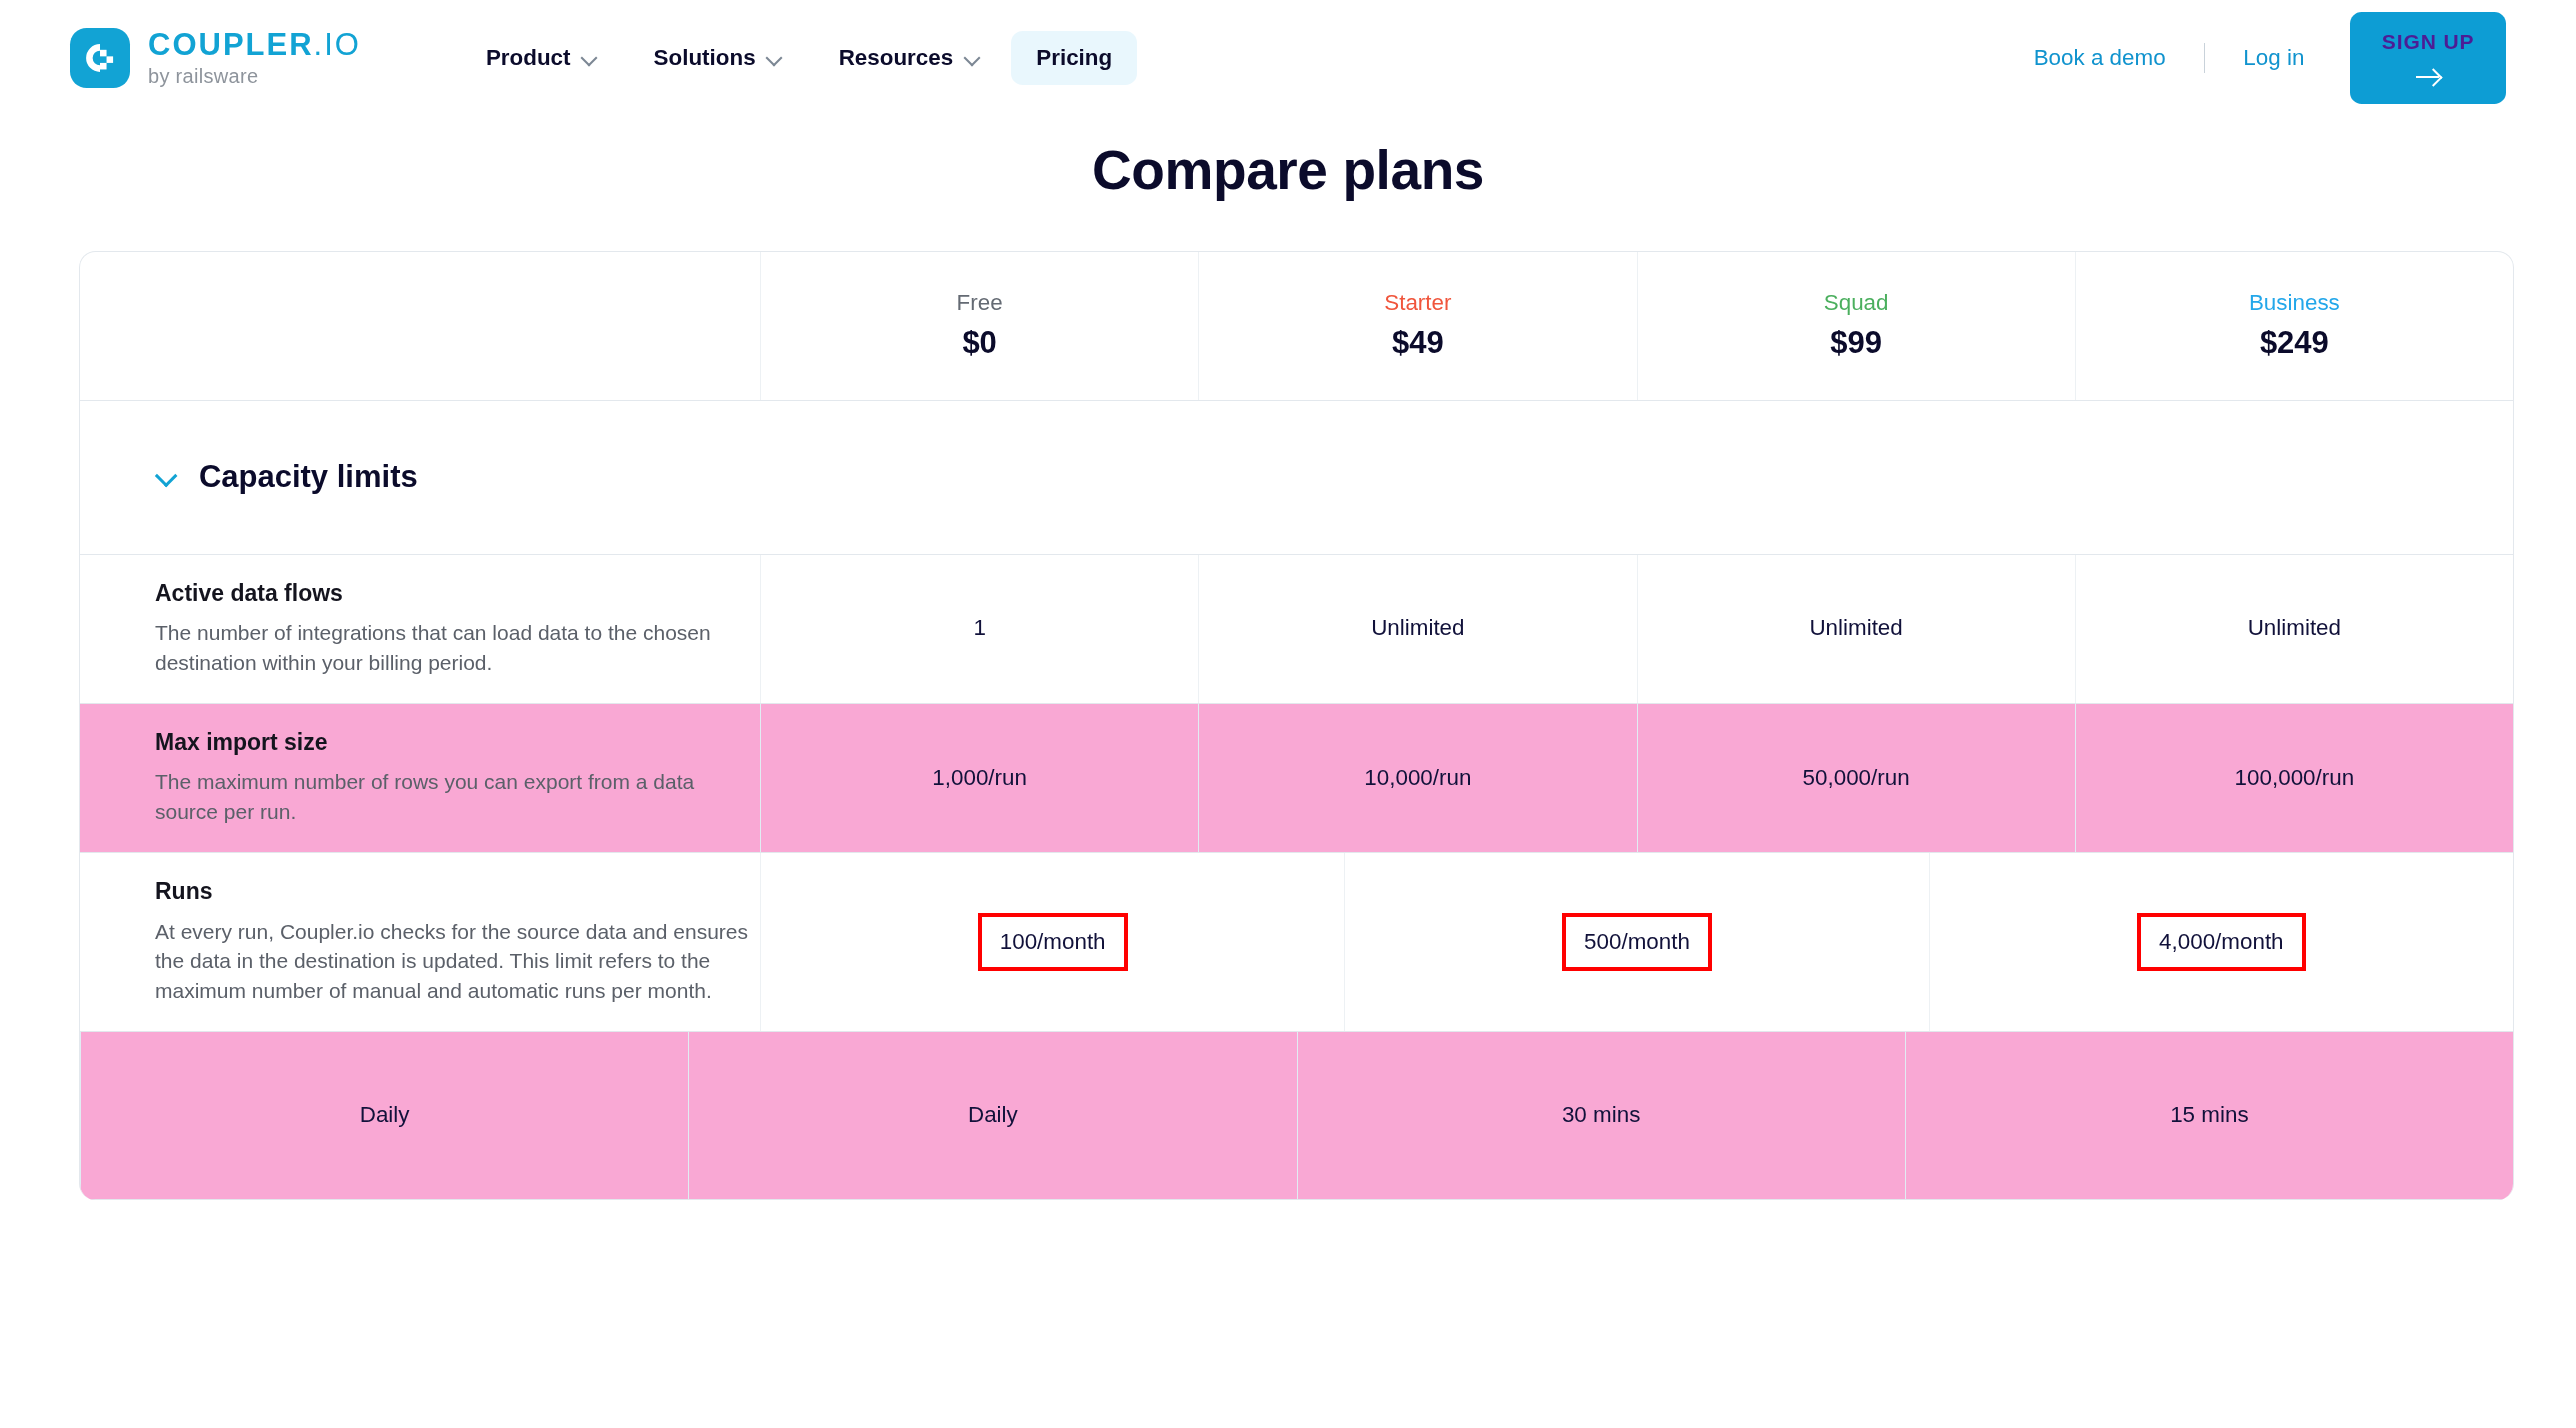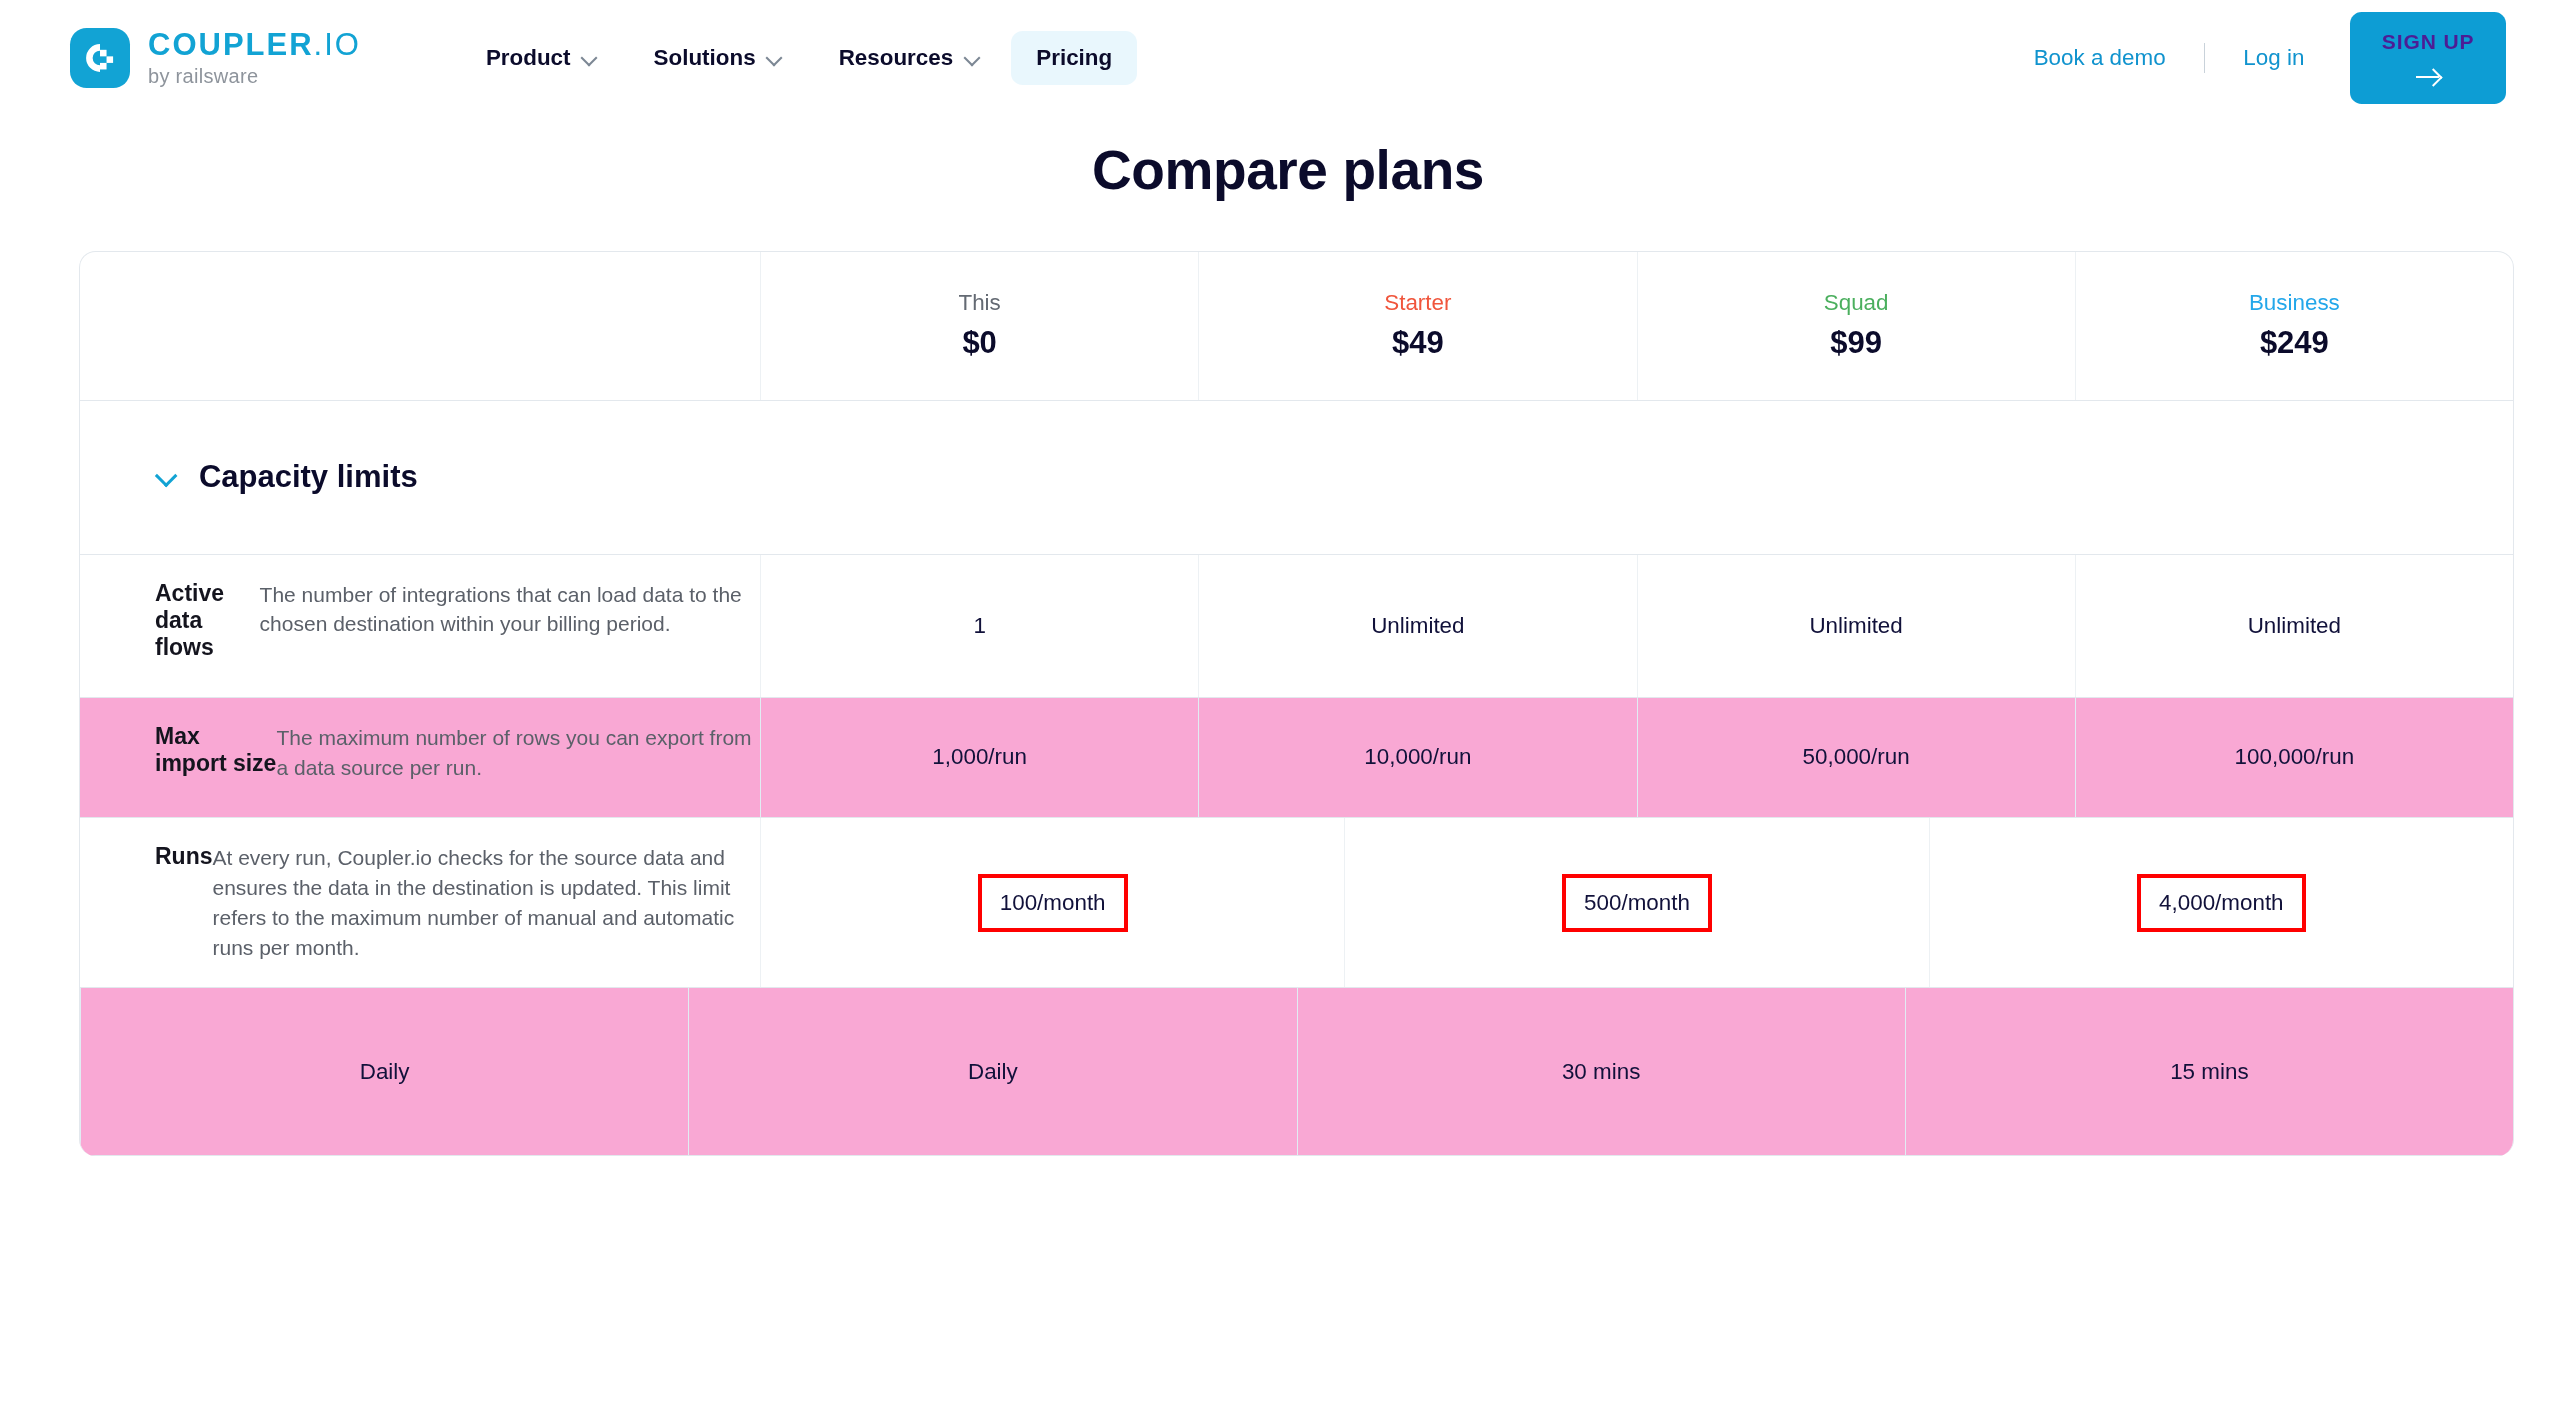--- a/index.html
+++ b/index.html
@@ -105,21 +105,21 @@
     border-radius: 16.6px;
     border-bottom: none;
     overflow: hidden;
     width: 2435px;
   }
   .trow { display: flex; width: 100%; }
   .trow.border-b { border-bottom: 1.7px solid #E3E8ED; }
   .tcell-label {
     width: 680px; flex: 0 0 680px;
     padding: 16px 0 0 75px;
-    display: flex; flex-direction: row; justify-content: flex-end;
+    display: flex; flex-direction: column; justify-content: flex-end;
   }
   .tcell {
     flex: 1 1 0; min-width: 0;
     border-left: 1.7px solid #EDF1F4;
     display: flex; align-items: center; justify-content: center;
     text-align: center;
     font-size: 22.4px; color: #11113a;
   }
 
   
@@ -218,21 +218,21 @@
 </div>
 
 <h1 class="page-title">Compare plans</h1>
 
 <div class="table-wrap">
 
   <div class="trow hdr-row border-b">
     <div class="tcell-label"></div>
     <div class="tcell">
       <div class="plan">
-        <div class="plan-name" id="pn0" style="color: rgb(100, 106, 115);">This</div>
+        <div class="plan-name" id="pn0" style="color: rgb(100, 106, 115);">Free</div>
         <div class="plan-price">$0</div>
       </div>
     </div>
     <div class="tcell">
       <div class="plan">
         <div class="plan-name" id="pn1" style="color: rgb(240, 85, 60);">Starter</div>
         <div class="plan-price">$49</div>
       </div>
     </div>
     <div class="tcell">

